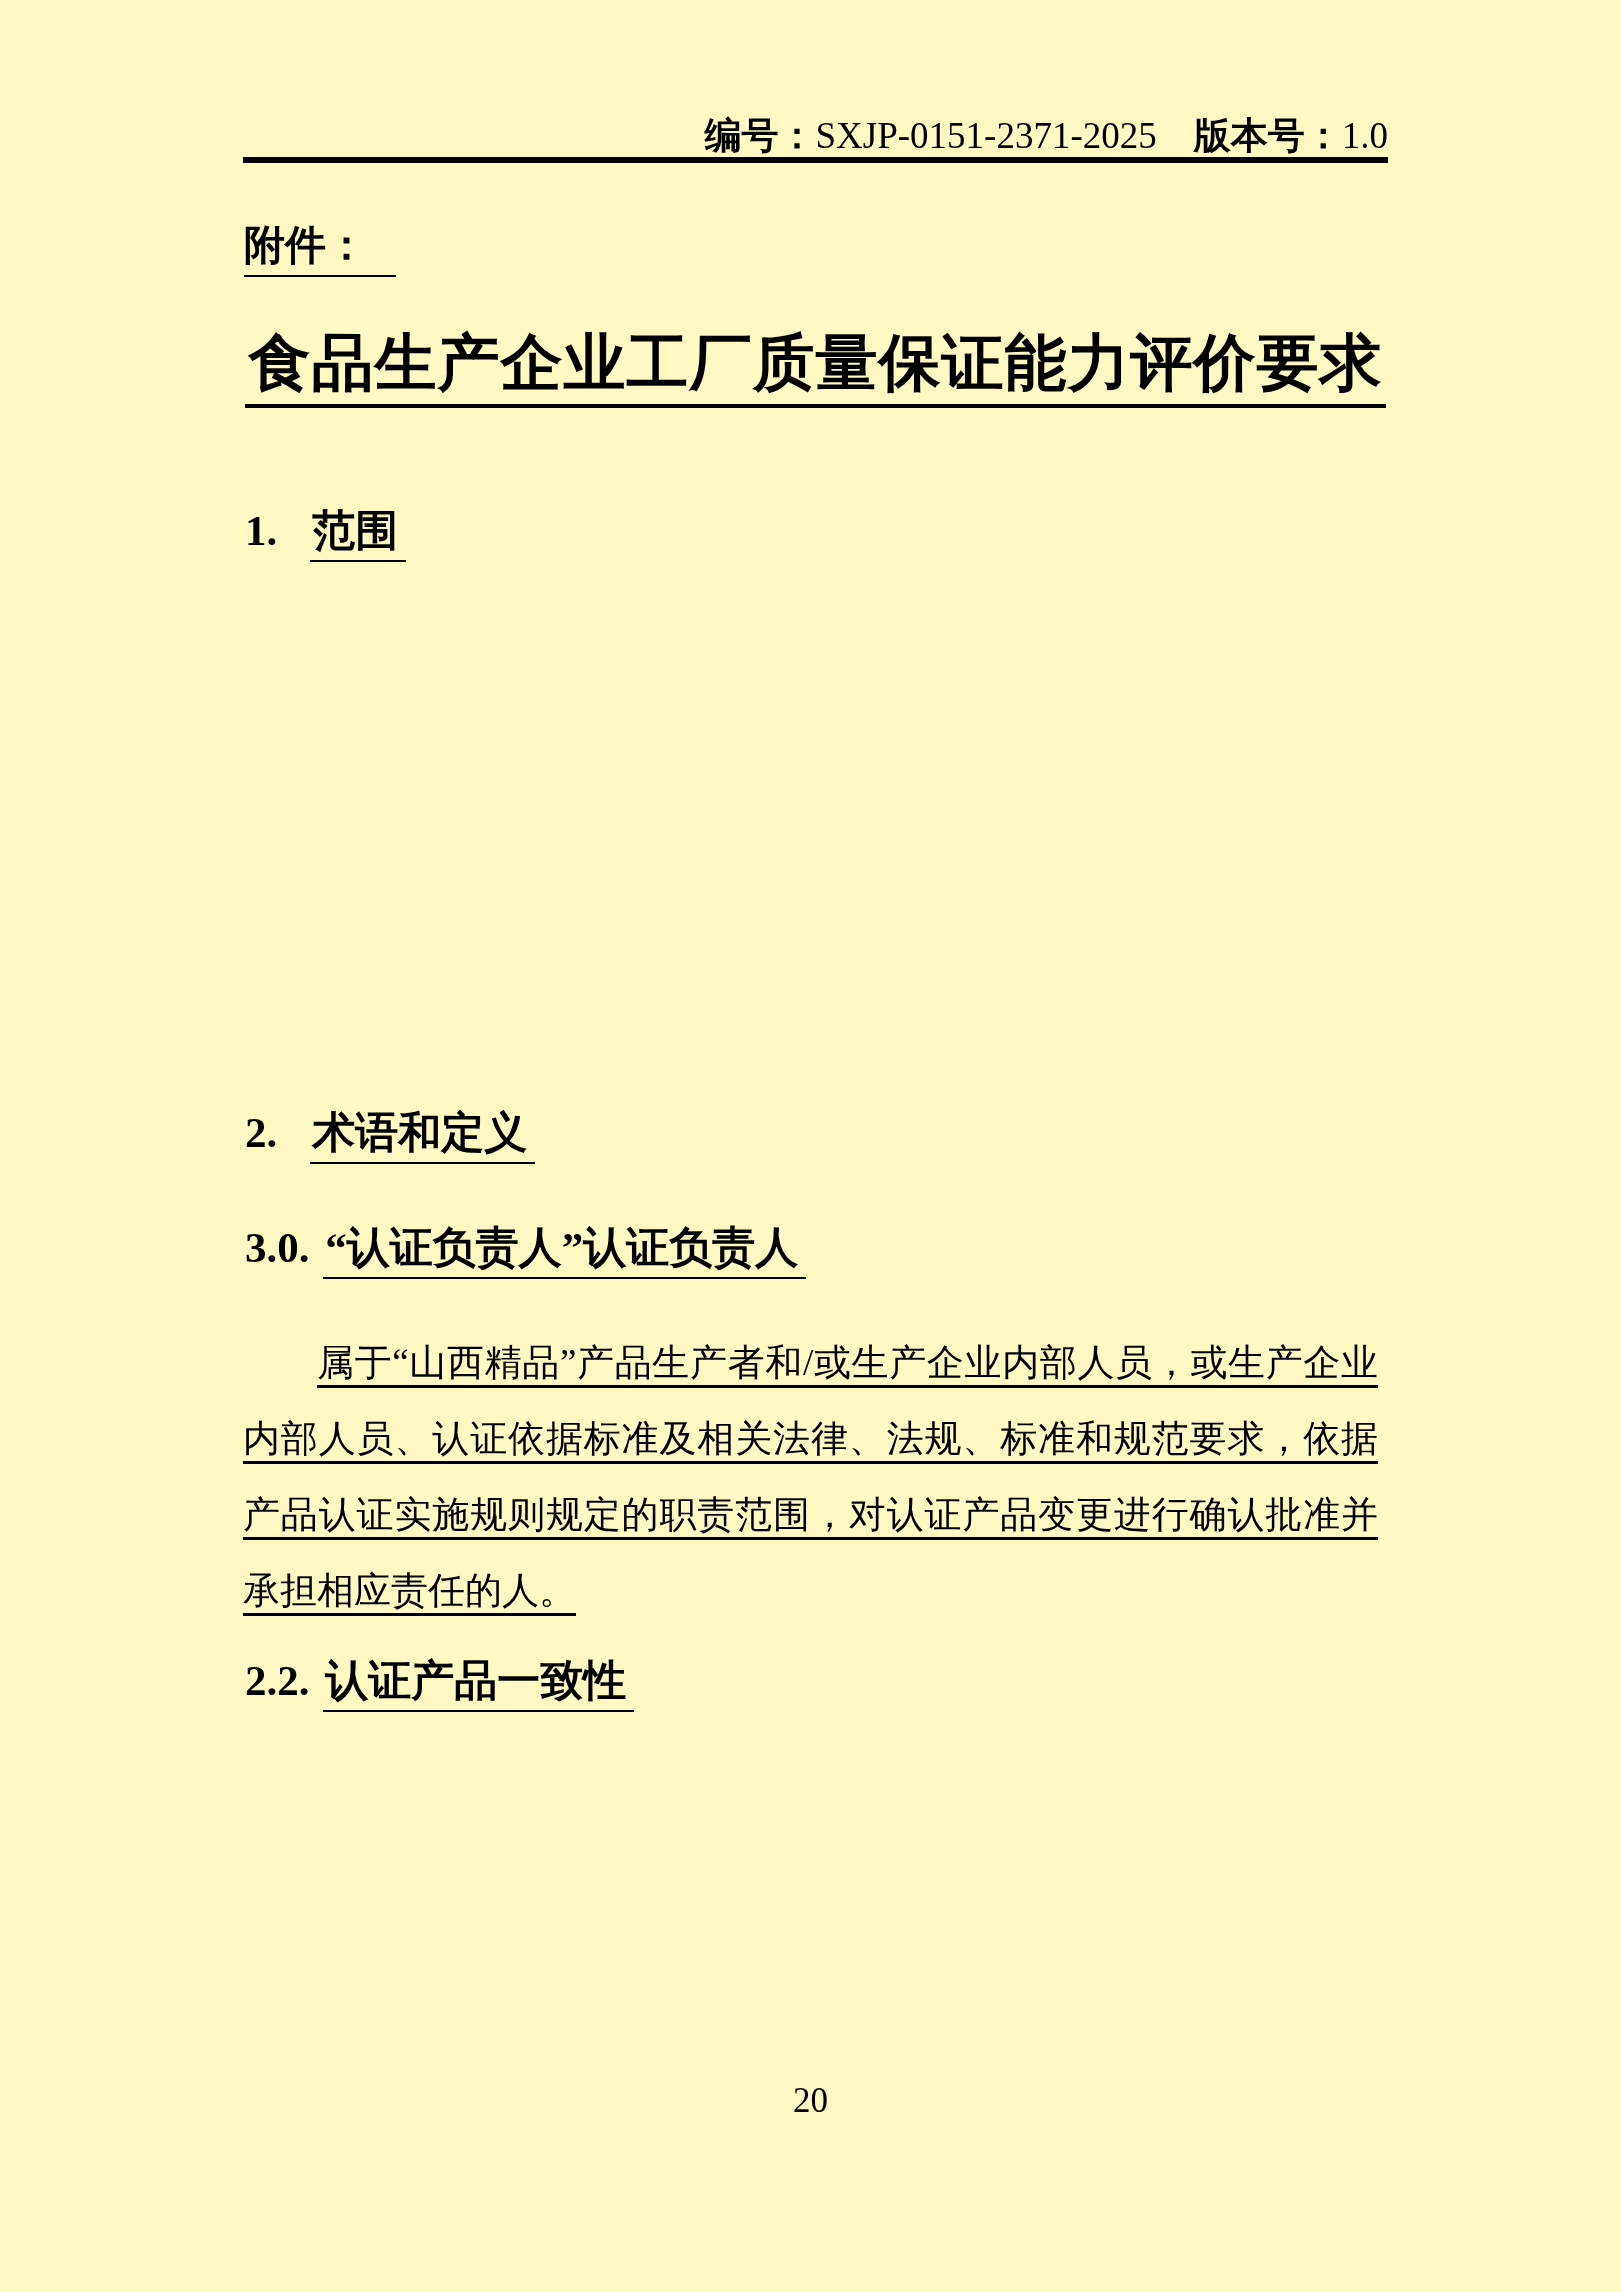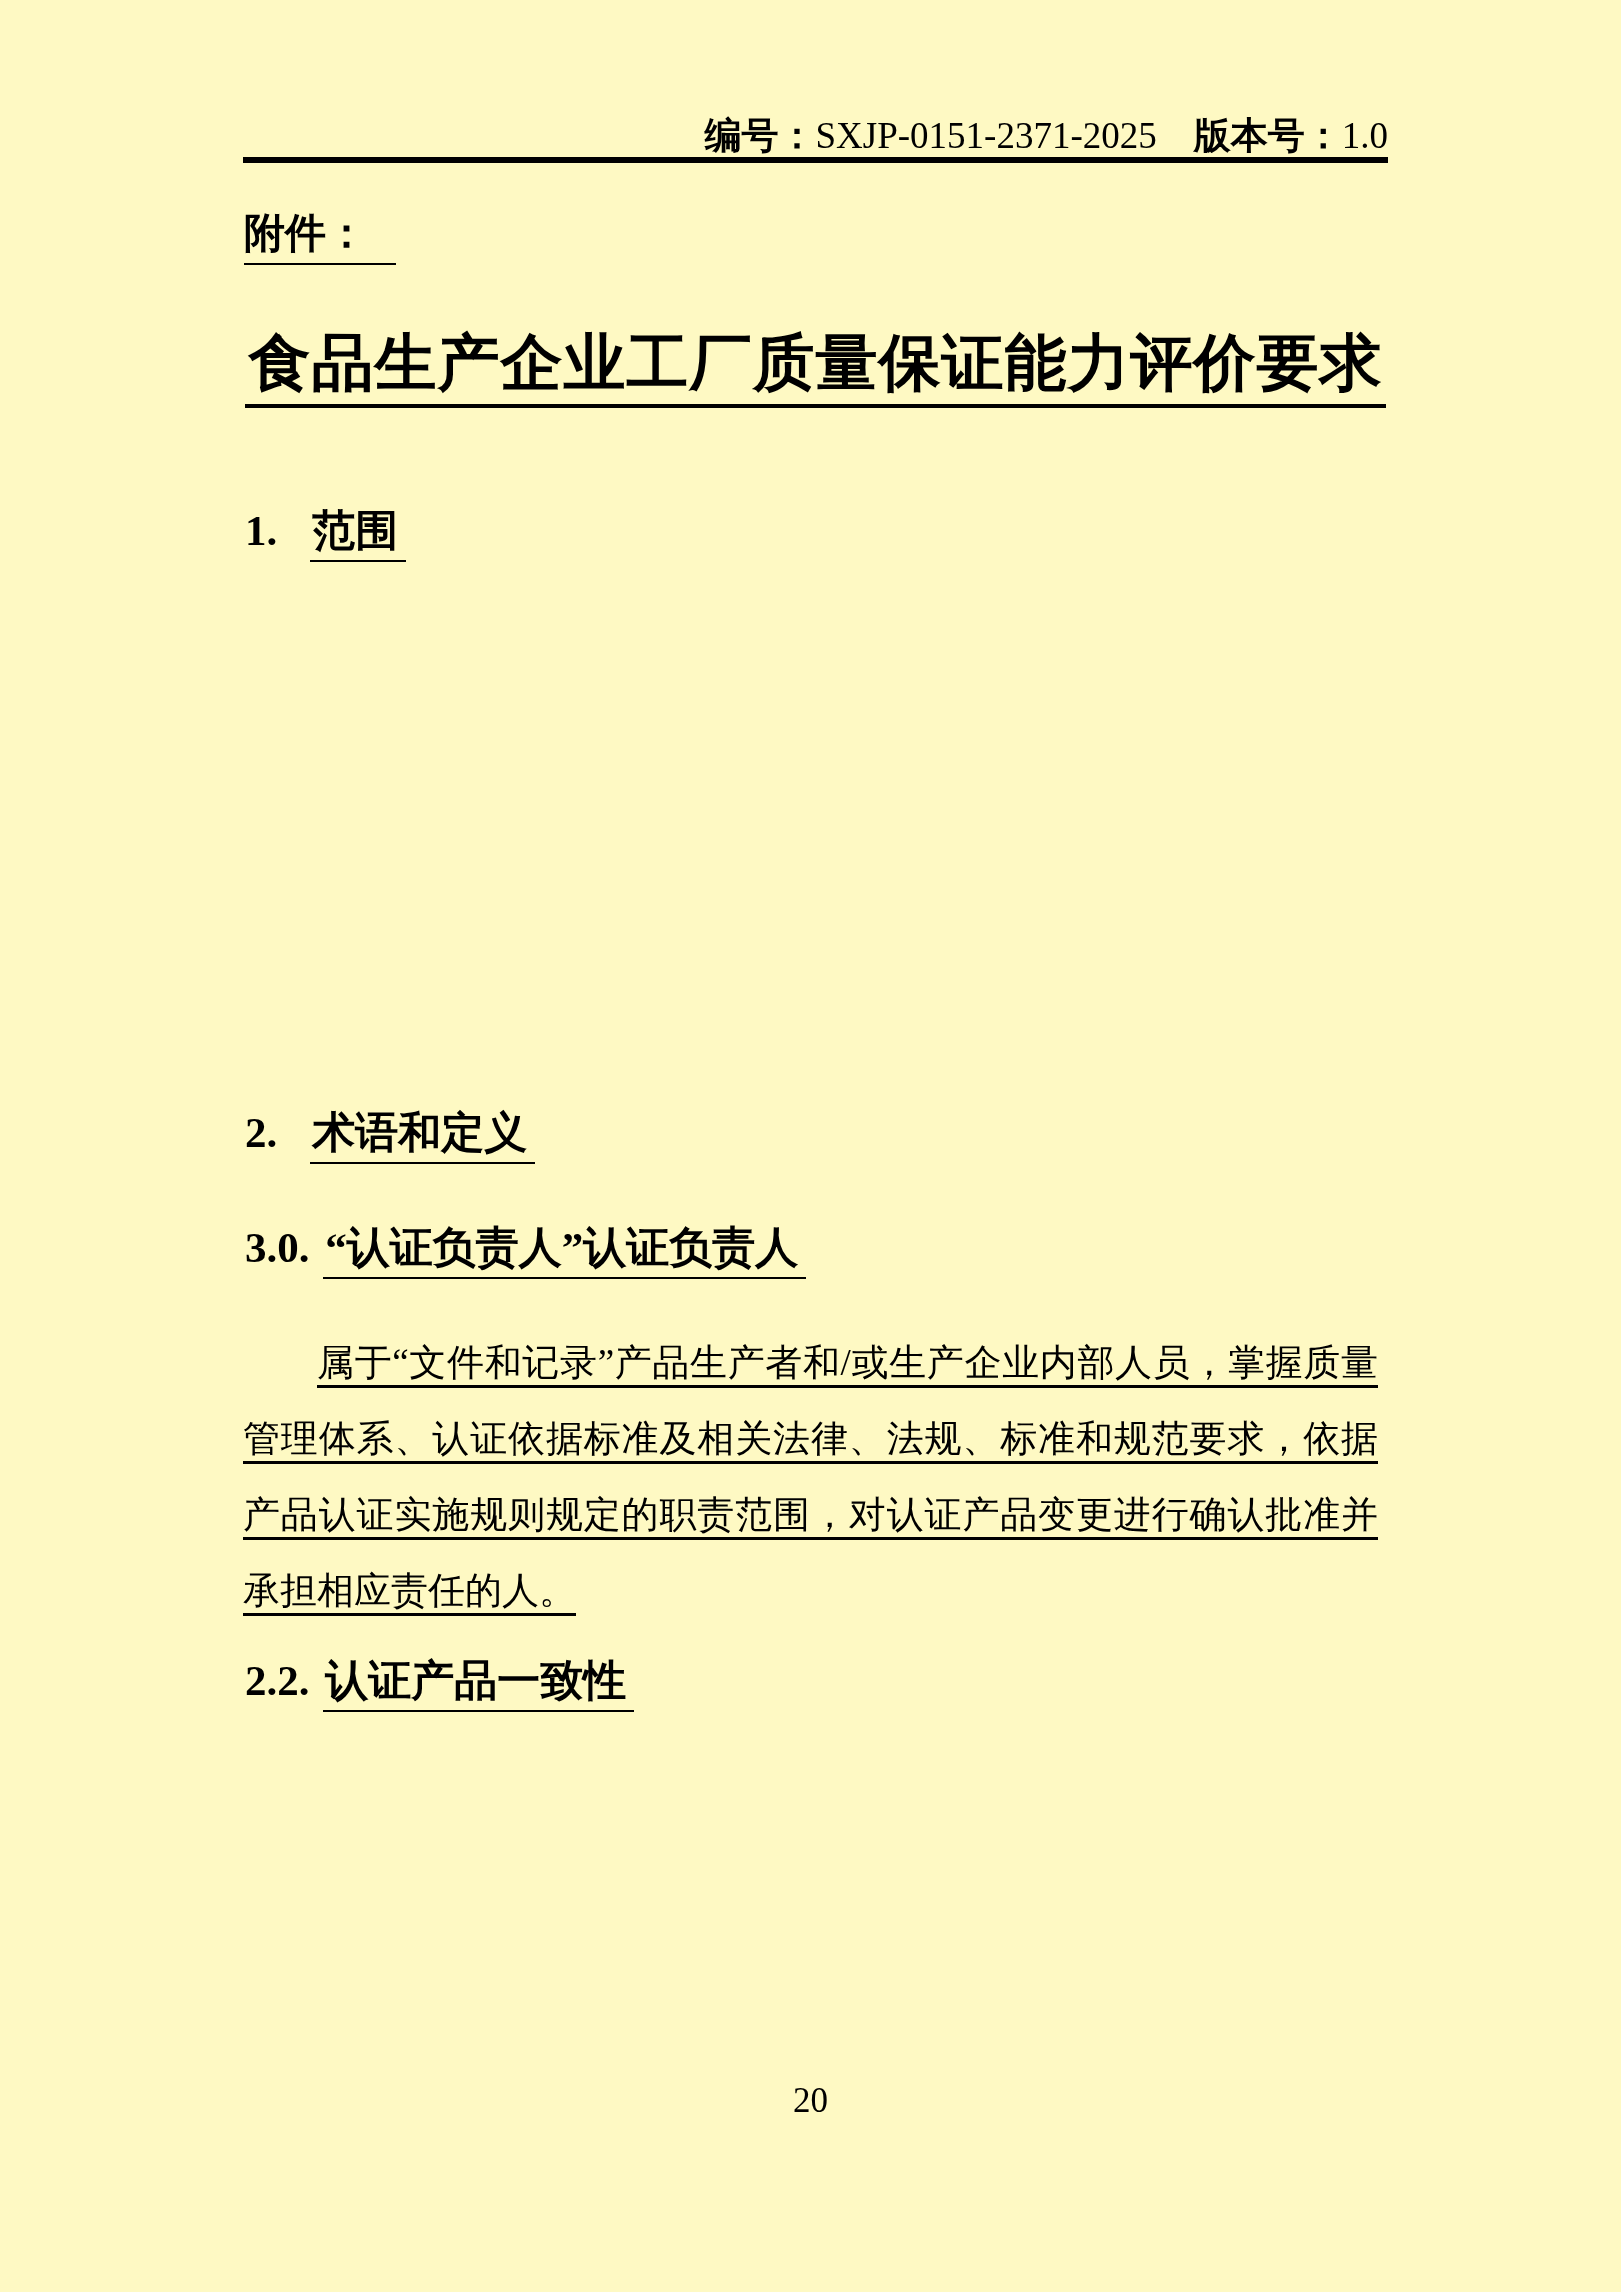--- a/index.html
+++ b/index.html
@@ -17,21 +17,21 @@
     position:absolute;top:114px;left:243px;width:1145px;
     text-align:right;font-size:37px;line-height:43px;white-space:nowrap;
   }
   .doc-header .lbl{font-weight:bold;font-family:"Liberation Sans","DejaVu Sans",sans-serif;}
   .doc-header .gap{display:inline-block;width:37px;}
   .header-rule{
     position:absolute;left:243px;top:157px;width:1145px;height:5.9px;background:#000;
   }
   
   .attachment{
-    position:absolute;left:244px;top:208px;
+    position:absolute;left:244px;top:220px;
     font-size:41px;font-weight:bold;line-height:51px;
   }
   .attachment .u{display:inline-block;border-bottom:2.9px solid #000;padding:0 29px 3.9px 0;}
   
   .doc-title{
     position:absolute;left:243px;top:331px;width:1145px;text-align:center;
   }
   .doc-title .u{
     display:inline-block;font-size:62px;font-weight:bold;letter-spacing:1px;
     border-bottom:4.9px solid #000;padding:0 3.9px 7.8px 3.9px;line-height:65px;
@@ -94,21 +94,21 @@
 
   <div class="sec-h h-2">
     <span class="num">2.</span><span class="u">术语和定义</span>
   </div>
 
   <div class="sec-h sub h-21">
     <span class="num">3.0.</span><span class="u">“认证负责人”认证负责人</span>
   </div>
 
   <div class="body-block bb-2">
-    <p>属于“文件和记录”产品生产者和/或生产企业内部人员，掌握质量管理体系、认证依据标准及相关法律、法规、标准和规范要求，依据产品认证实施规则规定的职责范围，对认证产品变更进行确认批准并承担相应责任的人。</p>
+    <p>属于“山西精品”产品生产者和/或生产企业内部人员，或生产企业内部人员、认证依据标准及相关法律、法规、标准和规范要求，依据产品认证实施规则规定的职责范围，对认证产品变更进行确认批准并承担相应责任的人。</p>
   </div>
 
   <div class="sec-h sub h-22">
     <span class="num">2.2.</span><span class="u">认证产品一致性</span>
   </div>
 
 
   <div class="page-number">20</div>
 
 </div>

